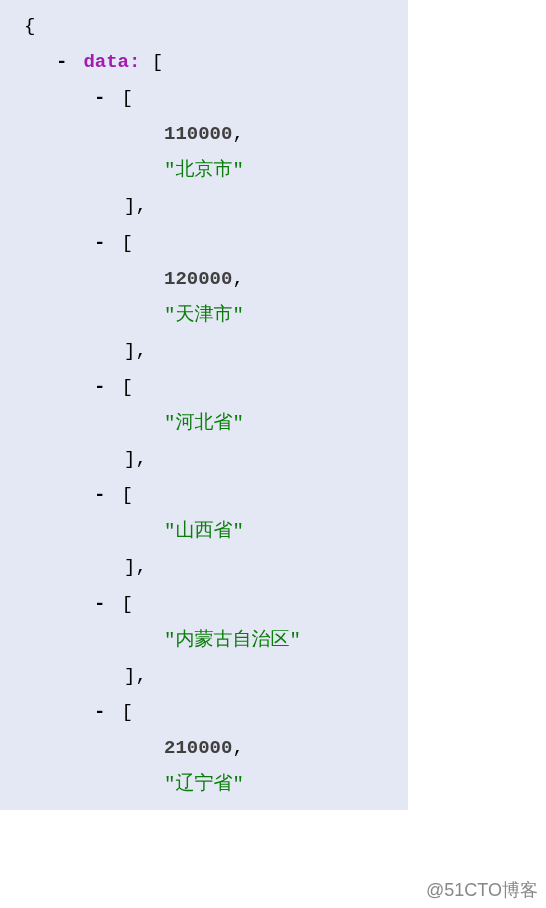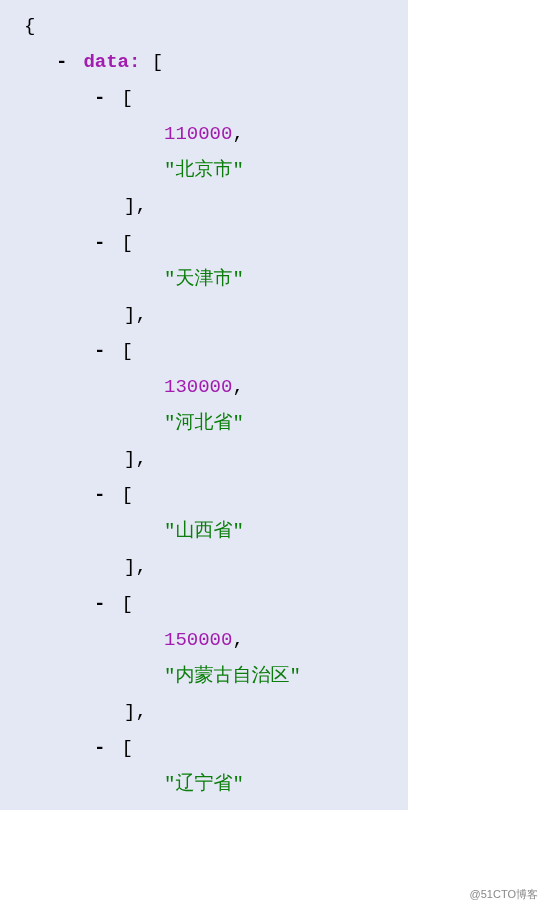--- a/index.html
+++ b/index.html
@@ -45,36 +45,37 @@
     .collapse-dash {
       color: #000;
       font-weight: bold;
       display: inline-block;
       width: 16px;
     }
     .bracket {
       color: #000;
     }
     .number {
-      color: #a21caf;
+      color: #404040;
+      font-weight: bold;
     }
     .string {
       color: #0a7d0a;
     }
     .comma {
       color: #000;
     }
     .line {
       white-space: nowrap;
     }
     .watermark {
       position: absolute;
       bottom: 6px;
       right: 8px;
-      font-size: 11px;
+      font-size: 18px;
       color: #888;
       font-family: Arial, sans-serif;
     }
   </style>
 </head>
 <body>
 
 <div class="json-viewer">
   <div class="line brace">{</div>
 
@@ -96,32 +97,32 @@
   </div>
   <div class="line indent-2-close">
     <span class="bracket">],</span>
   </div>
 
   <div class="line indent-2">
     <span class="collapse-dash">-</span>
     <span class="bracket">[</span>
   </div>
   <div class="line indent-3">
+    <span class="number">120000</span><span class="comma">,</span>
+  </div>
+  <div class="line indent-3">
     <span class="string">"<span>天津市</span>"</span>
   </div>
   <div class="line indent-2-close">
     <span class="bracket">],</span>
   </div>
 
   <div class="line indent-2">
     <span class="collapse-dash">-</span>
     <span class="bracket">[</span>
-  </div>
-  <div class="line indent-3">
-    <span class="number">130000</span><span class="comma">,</span>
   </div>
   <div class="line indent-3">
     <span class="string">"<span>河北省</span>"</span>
   </div>
   <div class="line indent-2-close">
     <span class="bracket">],</span>
   </div>
 
   <div class="line indent-2">
     <span class="collapse-dash">-</span>
@@ -132,32 +133,32 @@
   </div>
   <div class="line indent-2-close">
     <span class="bracket">],</span>
   </div>
 
   <div class="line indent-2">
     <span class="collapse-dash">-</span>
     <span class="bracket">[</span>
   </div>
   <div class="line indent-3">
-    <span class="number">150000</span><span class="comma">,</span>
-  </div>
-  <div class="line indent-3">
     <span class="string">"<span>内蒙古自治区</span>"</span>
   </div>
   <div class="line indent-2-close">
     <span class="bracket">],</span>
   </div>
 
   <div class="line indent-2">
     <span class="collapse-dash">-</span>
     <span class="bracket">[</span>
   </div>
   <div class="line indent-3">
+    <span class="number">210000</span><span class="comma">,</span>
+  </div>
+  <div class="line indent-3">
     <span class="string">"<span>辽宁省</span>"</span>
   </div>
 
 </div>
 
 <div class="watermark">@51CTO博客</div>
 
 </body></html>

